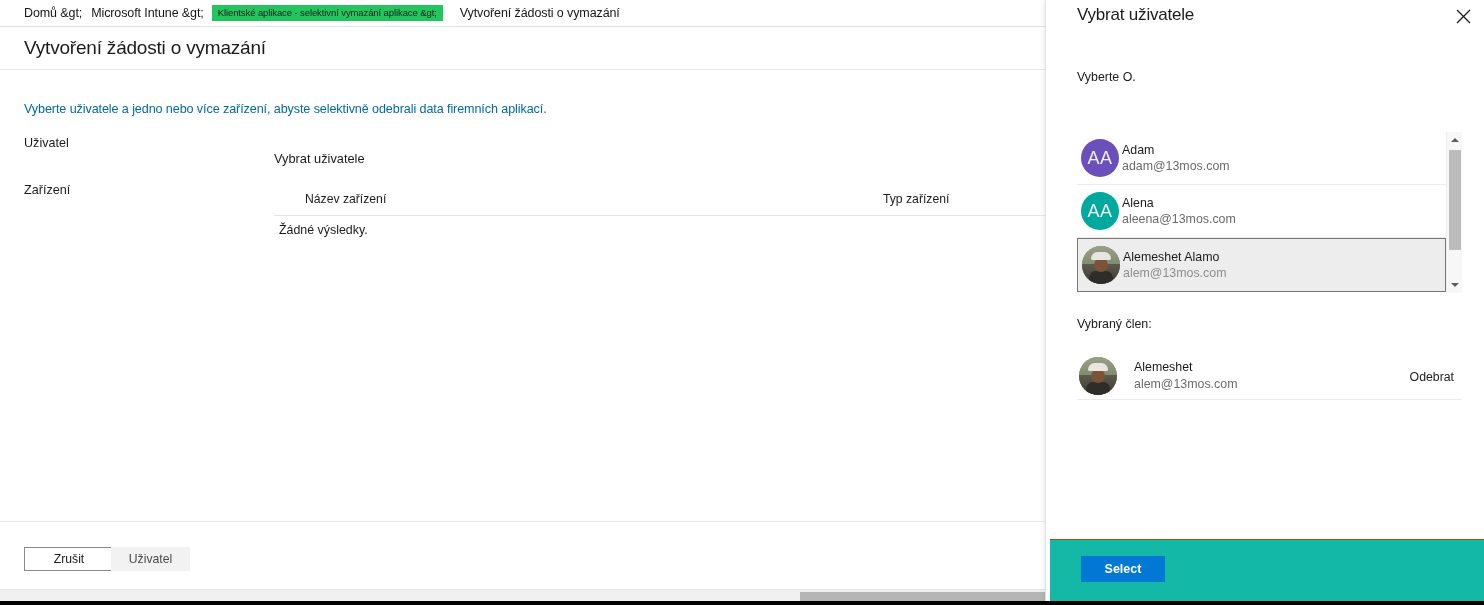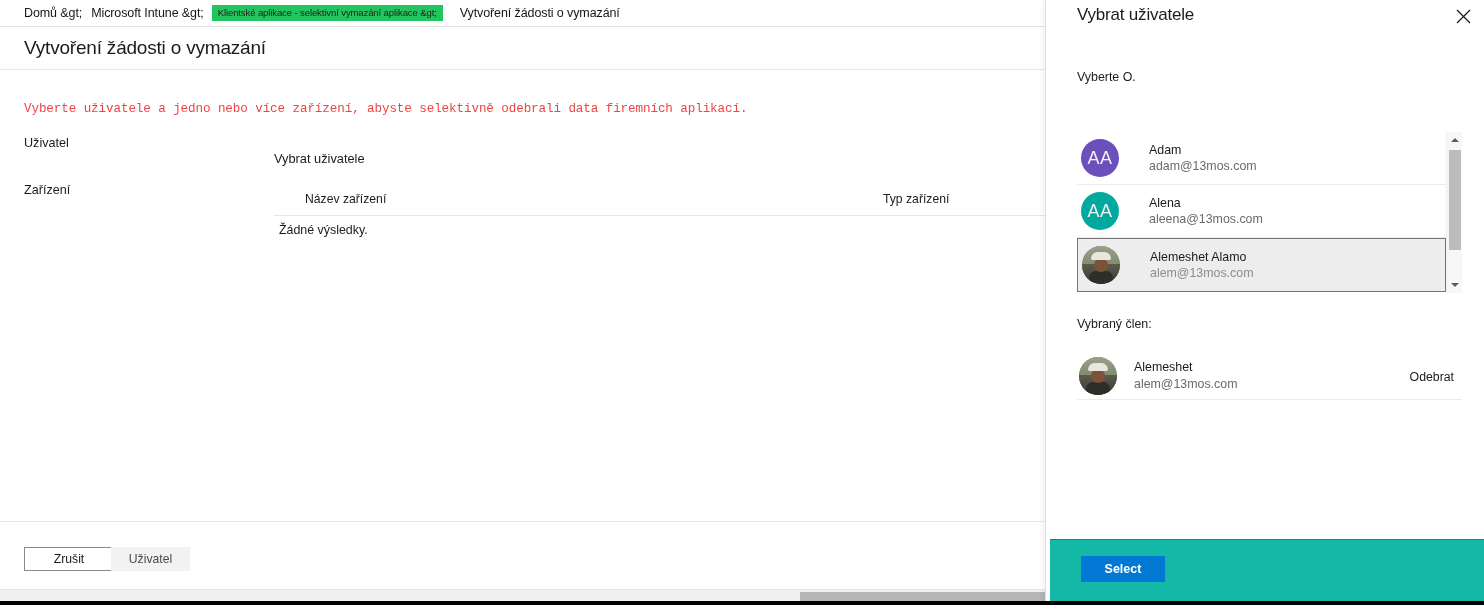--- a/index.html
+++ b/index.html
@@ -72,23 +72,22 @@
     font-weight: 400;
     color: #1b1b1b;
     letter-spacing: -0.2px;
   }
 
   
   #description {
     position: absolute;
     left: 24px; top: 102px;
     font-size: 12.6px;
-    color: #ef4444;
+    color: #0369a1;
     letter-spacing: -0.1px;
-    font-family: Liberation Mono, monospace;
   }
 
   
   .field-label {
     position: absolute;
     left: 24px;
     font-size: 12.6px;
     color: #1b1b1b;
   }
   #label-user   { top: 136px; }
@@ -300,21 +299,21 @@
   }
   .avatar.photo .face {
     position: absolute; left: 12px; top: 12px; width: 14px; height: 14px;
     background: #7a5338; border-radius: 50%;
   }
   .avatar.photo .body {
     position: absolute; left: 7px; bottom: 0; width: 24px; height: 13px;
     background: #2f2d29; border-radius: 7px 7px 0 0;
   }
   .who {
-    margin-left: 30px;
+    margin-left: 3px;
     line-height: 1.32;
   }
   .who-name {
     font-size: 12.4px;
     color: #1b1b1b;
   }
   .who-mail {
     font-size: 12.4px;
     color: #6a6a6a;
   }

